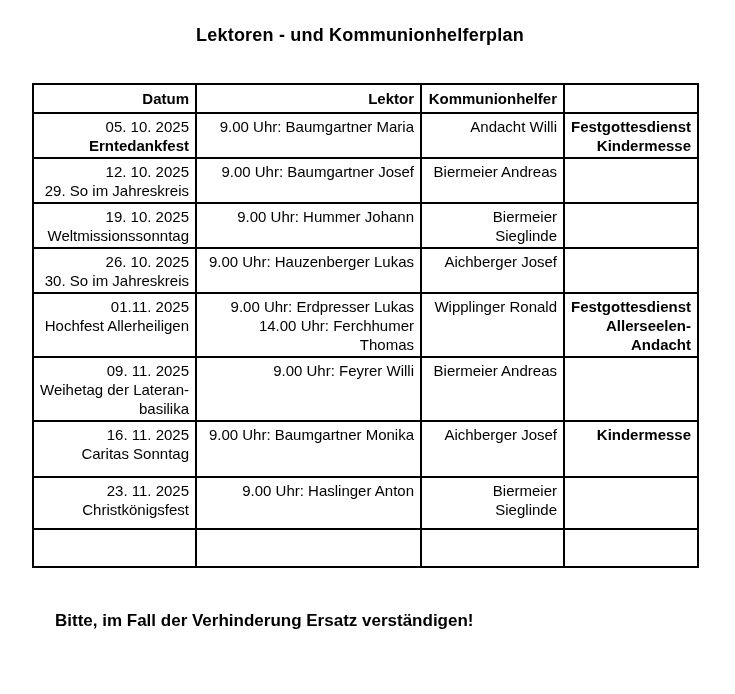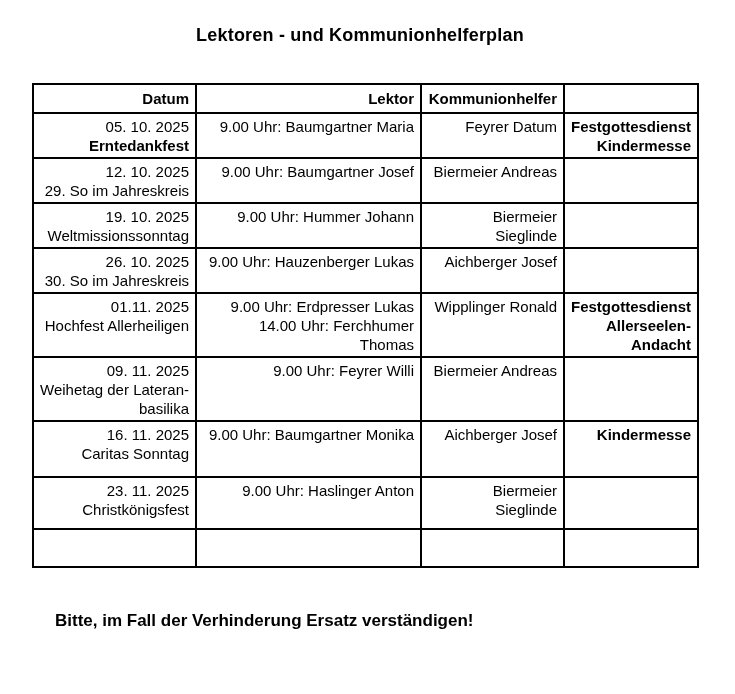--- a/index.html
+++ b/index.html
@@ -83,21 +83,21 @@
   <tbody id="plan-body">
       <tr style="height: 41px;">
         <td>
           <div class="line"><span>05. 10. 2025</span></div>
           <div class="line"><span class="b">Erntedankfest</span></div>
         </td>
         <td>
           <div class="line"><span>9.00 Uhr: Baumgartner Maria</span></div>
         </td>
         <td>
-          <div class="line"><span>Feyrer Datum</span></div>
+          <div class="line"><span>Andacht Willi</span></div>
         </td>
         <td>
           <div class="line"><span class="b">Festgottesdienst</span></div>
           <div class="line"><span class="b">Kindermesse</span></div>
         </td>
       </tr>
       <tr style="height: 40px;">
         <td>
           <div class="line"><span>12. 10. 2025</span></div>
           <div class="line"><span>29. So im Jahreskreis</span></div>

